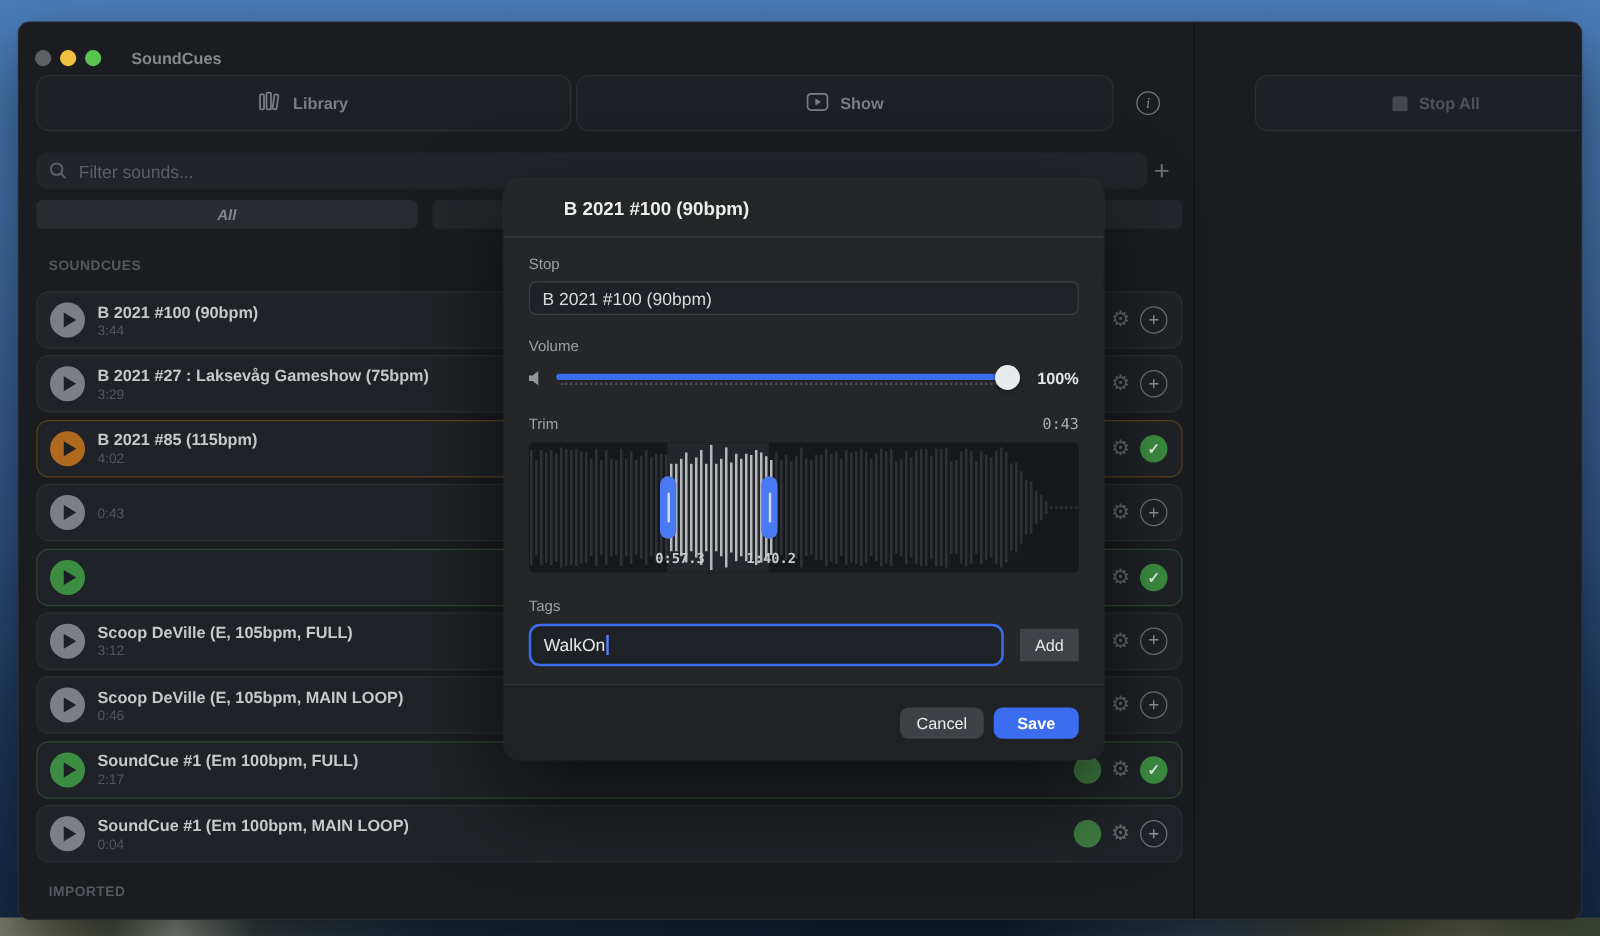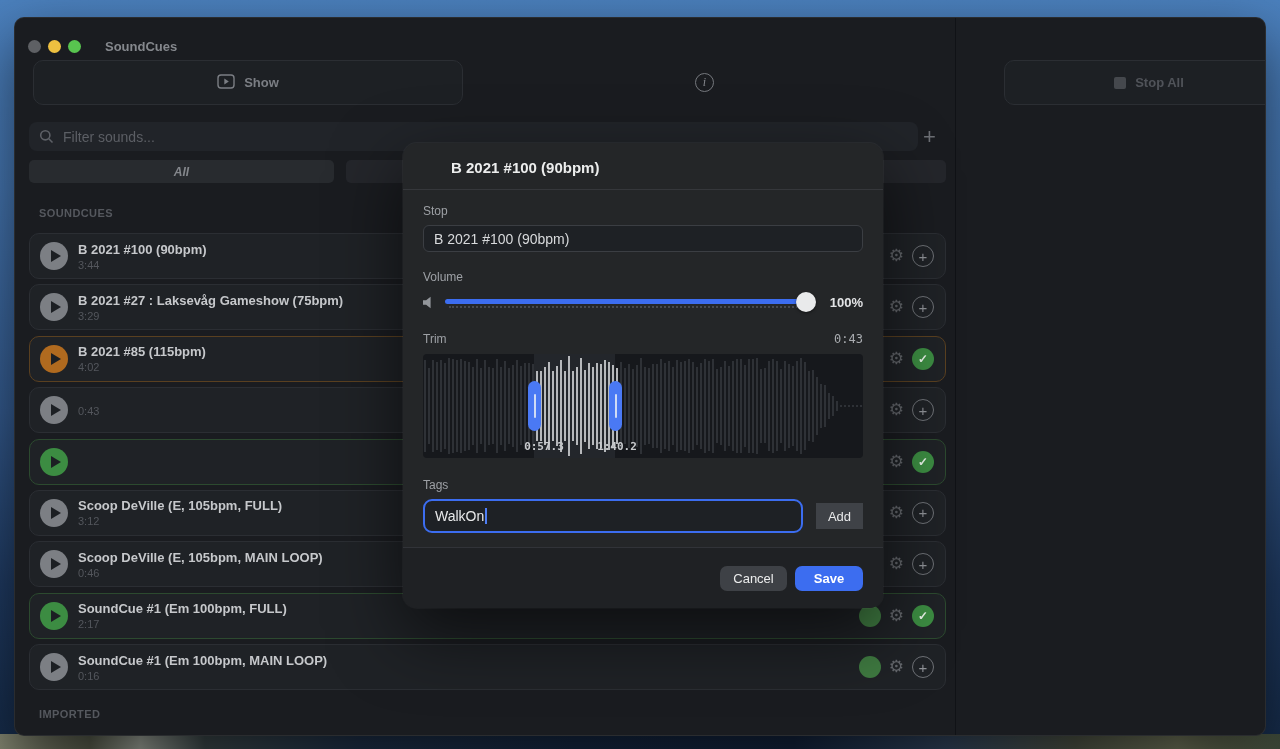--- a/index.html
+++ b/index.html
@@ -178,20 +178,30 @@
       <div class="light light-close"></div>
       <div class="light light-min"></div>
       <div class="light light-zoom"></div>
     </div>
     <div class="win-title">SoundCues</div>
   </div>
   <div class="main-divider"></div>
 
   <div class="main-col">
     <div class="toolbar-row">
+      <div class="big-btn btn-library">
+        <span class="icon">
+          <svg width="18" height="16" viewBox="0 0 18 16" fill="none" stroke="#7b7e84" stroke-width="1.4">
+            <rect x="1" y="2.5" width="3.2" height="12" rx="1"></rect>
+            <rect x="6.2" y="1" width="3.6" height="13.5" rx="1"></rect>
+            <rect x="11.8" y="2.5" width="3.2" height="12" rx="1" transform="rotate(8 13.4 8.5)"></rect>
+          </svg>
+        </span>
+        <span>Library</span>
+      </div>
       <div class="big-btn btn-show">
         <span class="icon">
           <svg width="18" height="15" viewBox="0 0 18 15" fill="none" stroke="#7b7e84" stroke-width="1.4">
             <rect x="1" y="1" width="16" height="13" rx="3"></rect>
             <path d="M7.3 4.6 L11.8 7.5 L7.3 10.4 Z" fill="#7b7e84" stroke="none"></path>
           </svg>
         </span>
         <span>Show</span>
       </div>
       <div class="info-wrap">
@@ -326,21 +336,21 @@
       <span class="gear">⚙</span>
       <span class="badge badge-check">✓</span>
     </div>
   </div>
         <div class="cue-row state-idle">
     <div class="play-btn">
       <span class="play-tri"></span>
     </div>
     <div class="cue-text">
       <span class="cue-title">SoundCue #1 (Em 100bpm, MAIN LOOP)</span>
-      <span class="cue-duration">0:16</span>
+      <span class="cue-duration">0:04</span>
     </div>
     <div class="cue-icons">
       <span class="active-dot"></span>
       <span class="gear">⚙</span>
       <span class="badge badge-plus">+</span>
     </div>
   </div>
       </div>
 
     <div class="section-label label-imported">IMPORTED</div>

